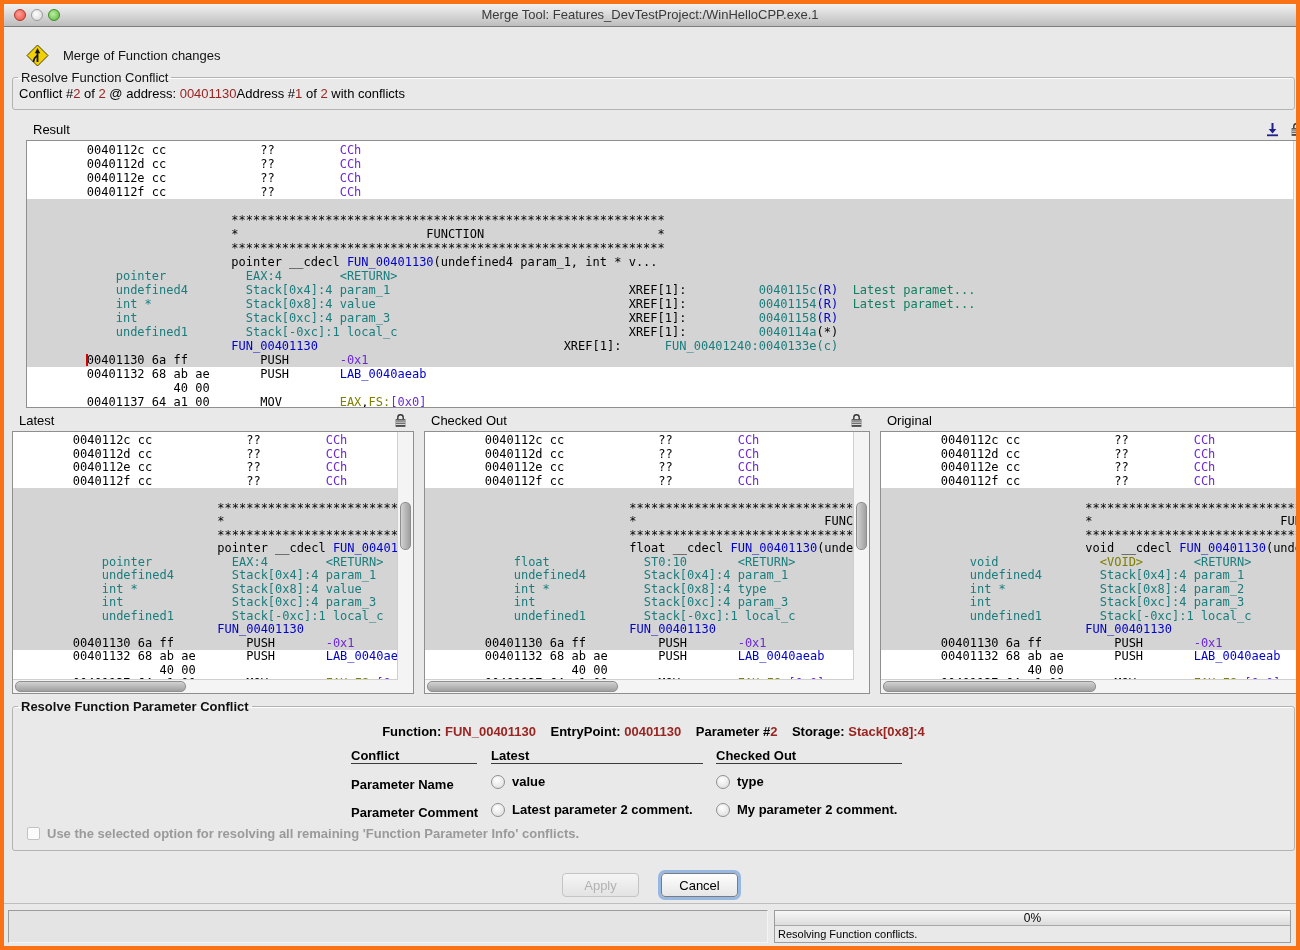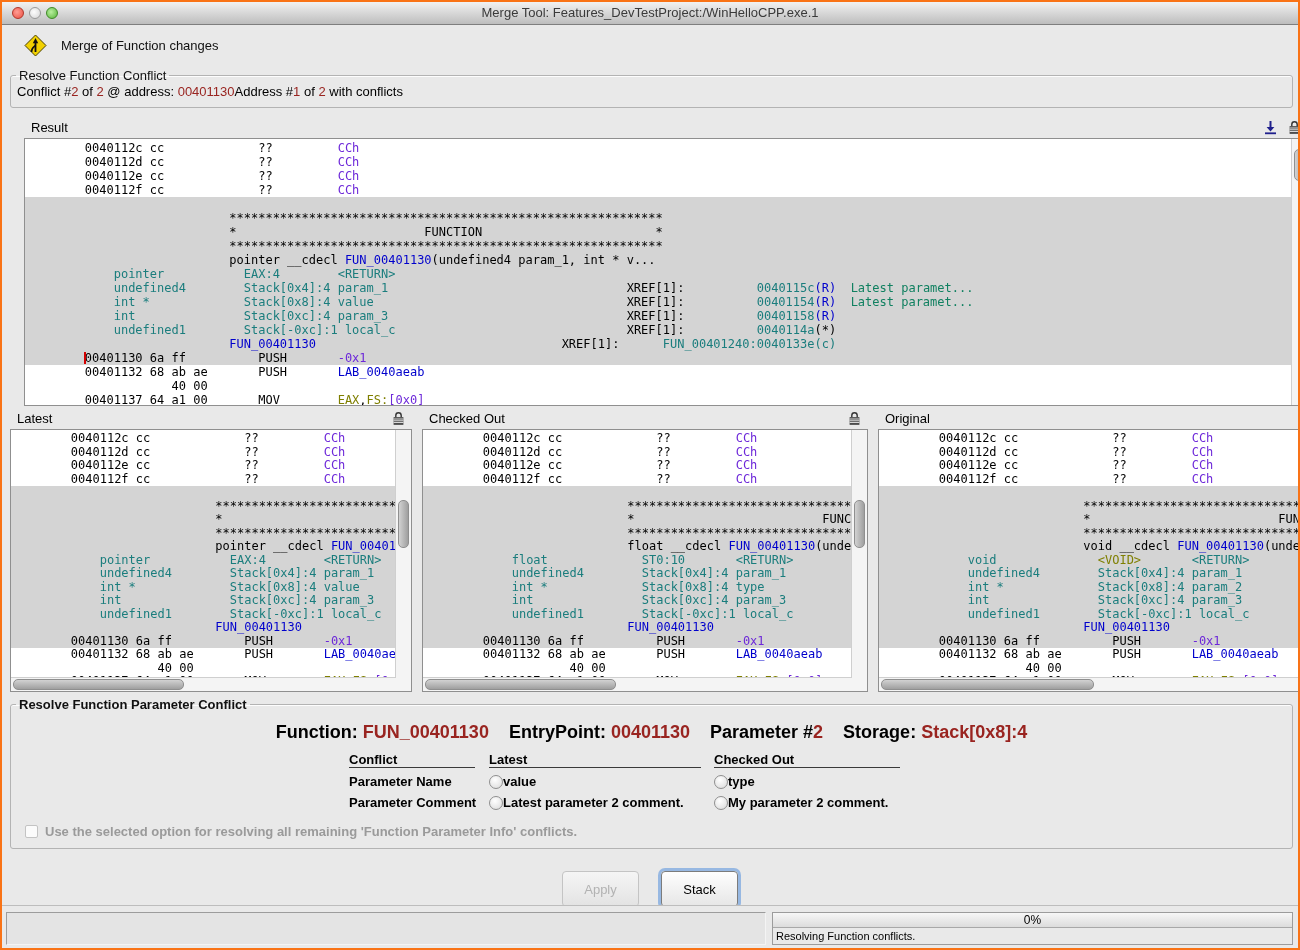--- a/index.html
+++ b/index.html
@@ -1,27 +1,27 @@
 <!DOCTYPE html>
 <html><head>
 <meta charset="utf-8">
 <style>
   html,body{margin:0;padding:0;background:#555;}
   .win{position:relative;width:1300px;height:950px;background:#e9e9e9;
-       font-family:"Liberation Sans",sans-serif;overflow:hidden;border:2px solid #f97316;box-sizing:border-box;}
+       font-family:"Liberation Sans",sans-serif;overflow:hidden;border:4px solid #f97316;box-sizing:border-box;}
   
   .titlebar{position:absolute;left:0;top:0;right:0;height:22px;
             background:linear-gradient(#f2f2f2,#bdbdbd);border-bottom:1px solid #7e7e7e;}
   .title{text-align:center;font-size:13px;color:#3a3a3a;line-height:22px;}
   .tl{position:absolute;top:5px;width:12px;height:12px;border-radius:50%;box-sizing:border-box;}
   .tl.red{left:10px;background:radial-gradient(circle at 4px 4px,#ff9d94,#ea4f41);border:1px solid #b0352a;}
   .tl.gray{left:27px;background:radial-gradient(circle at 4px 4px,#fdfdfd,#d4d4d4);border:1px solid #9a9a9a;}
   .tl.green{left:44px;background:radial-gradient(circle at 4px 4px,#b9ef9e,#58b43a);border:1px solid #3e8a26;}
   
-  .merge-header{position:absolute;top:32px;left:22px;display:flex;align-items:center;gap:14px;font-size:13px;color:#111;}
+  .merge-header{position:absolute;top:40px;left:22px;display:flex;align-items:center;gap:14px;font-size:13px;color:#111;}
   
   fieldset.fs{position:absolute;border:1px solid #b3b3b3;border-radius:3px;margin:0;padding:0;box-sizing:border-box;
               box-shadow:inset 0 1px 0 #fdfdfd;}
   fieldset.fs legend{font-size:13px;color:#111;margin-left:5px;padding:0 3px;}
   #fs1{left:8px;top:66px;width:1283px;height:40px;}
   #fs1 .row{display:flex;justify-content:flex-start;padding:1px 6px 0 6px;font-size:13px;white-space:pre;}
   
   .panel{position:absolute;}
   .phead{height:22px;display:flex;align-items:center;justify-content:space-between;font-size:13px;color:#000;padding:0 7px;}
   .picons{display:flex;gap:11px;align-items:center;}
@@ -39,35 +39,35 @@
   .vthumb{position:absolute;left:2px;width:9px;border-radius:5px;background:linear-gradient(90deg,#d2d2d2,#9f9f9f);border:1px solid #8f8f8f;}
   .vt-result{top:10px;height:30px;} .vt-mid{top:70px;height:46px;}
   .hscroll{position:absolute;left:0;right:15px;bottom:0;height:13px;background:#f4f4f4;border-top:1px solid #cfcfcf;}
   .hthumb{position:absolute;top:1px;left:2px;height:9px;width:44%;border-radius:5px;background:linear-gradient(#d2d2d2,#9f9f9f);border:1px solid #8f8f8f;}
   #result{left:8px;top:114px;width:1284px;height:290px;margin-left:14px;}
   #latest{left:8px;top:405px;width:402px;height:285px;}
   #checked{left:420px;top:405px;width:446px;height:285px;}
   #orig{left:876px;top:405px;width:496px;height:285px;}
   
   #fs2{left:8px;top:695px;width:1283px;height:152px;font-weight:bold;}
-  .info{text-align:center;font-size:18px;margin-top:10px;white-space:pre;}
+  .info{text-align:center;font-size:13px;margin-top:10px;white-space:pre;}
   .ptable{width:605px;margin:9px auto 0;font-size:13px;}
   .prow{display:flex;align-items:center;}
   .pc1{width:140px;} .pc2{width:225px;} .pc3{width:220px;}
   .ul{display:inline-block;border-bottom:1px solid #3a3a3a;padding-bottom:0;}
   .u1{width:126px;} .u2{width:212px;} .u3{width:186px;}
-  .opt{display:flex;align-items:center;margin-top:6px;}
-  .lbl{margin-top:5px;}
+  .opt{display:flex;align-items:flex-end;gap:7px;margin-top:6px;}
+  .lbl{margin-top:13px;}
   .radio{width:14px;height:14px;border-radius:50%;border:1px solid #8f8f8f;box-sizing:border-box;
          background:radial-gradient(circle at 5px 4px,#ffffff,#d9d9d9);}
   .cbrow{position:absolute;left:14px;bottom:9px;display:flex;gap:7px;align-items:center;font-size:13px;color:#9a9a9a;}
   .cb{width:13px;height:13px;border:1px solid #c3c3c3;background:#fbfbfb;border-radius:2px;box-sizing:border-box;}
   
   .btnrow{position:absolute;top:869px;left:0;width:100%;display:flex;justify-content:center;gap:22px;}
-  .btn{height:36px;min-width:77px;font-size:13px;border-radius:4px;font-family:"Liberation Sans",sans-serif;padding:0 12px;}
+  .btn{height:24px;min-width:77px;font-size:13px;border-radius:4px;font-family:"Liberation Sans",sans-serif;padding:0 12px;}
   .btn.disabled{background:linear-gradient(#f5f5f5,#e3e3e3);border:1px solid #c4c4c4;color:#b2b2b2;}
   .btn.focused{background:linear-gradient(#fefefe,#e6e6e6);border:1px solid #7c7c7c;color:#000;
                box-shadow:0 0 0 3px rgba(108,158,222,.65);}
   
   .statusbar{position:absolute;left:0;right:0;bottom:0;height:42px;border-top:1px solid #bdbdbd;background:#e9e9e9;}
   .sleft{position:absolute;left:4px;top:6px;width:758px;bottom:3px;background:#e4e4e4;
          border:1px solid #9c9c9c;border-bottom-color:#f4f4f4;border-right-color:#f4f4f4;}
   .sright{position:absolute;left:770px;right:5px;top:6px;bottom:3px;border:1px solid #9c9c9c;background:#e9e9e9;}
   .progress{height:14px;border-bottom:1px solid #a8a8a8;background:linear-gradient(#f7f7f7,#dcdcdc);
             text-align:center;font-size:12px;line-height:14px;color:#000;}
@@ -300,21 +300,21 @@
       </div>
     </div>
     <div class="cbrow">
       <span class="cb"></span>
       <span>Use the selected option for resolving all remaining 'Function Parameter Info' conflicts.</span>
     </div>
   </fieldset>
 
   <div class="btnrow">
     <button class="btn disabled">Apply</button>
-    <button class="btn focused">Stack</button>
+    <button class="btn focused">Cancel</button>
   </div>
 
   <div class="statusbar">
     <div class="sleft"></div>
     <div class="sright">
       <div class="progress">
         <span>0%</span>
       </div>
       <div class="smsg">Resolving Function conflicts.</div>
     </div>

